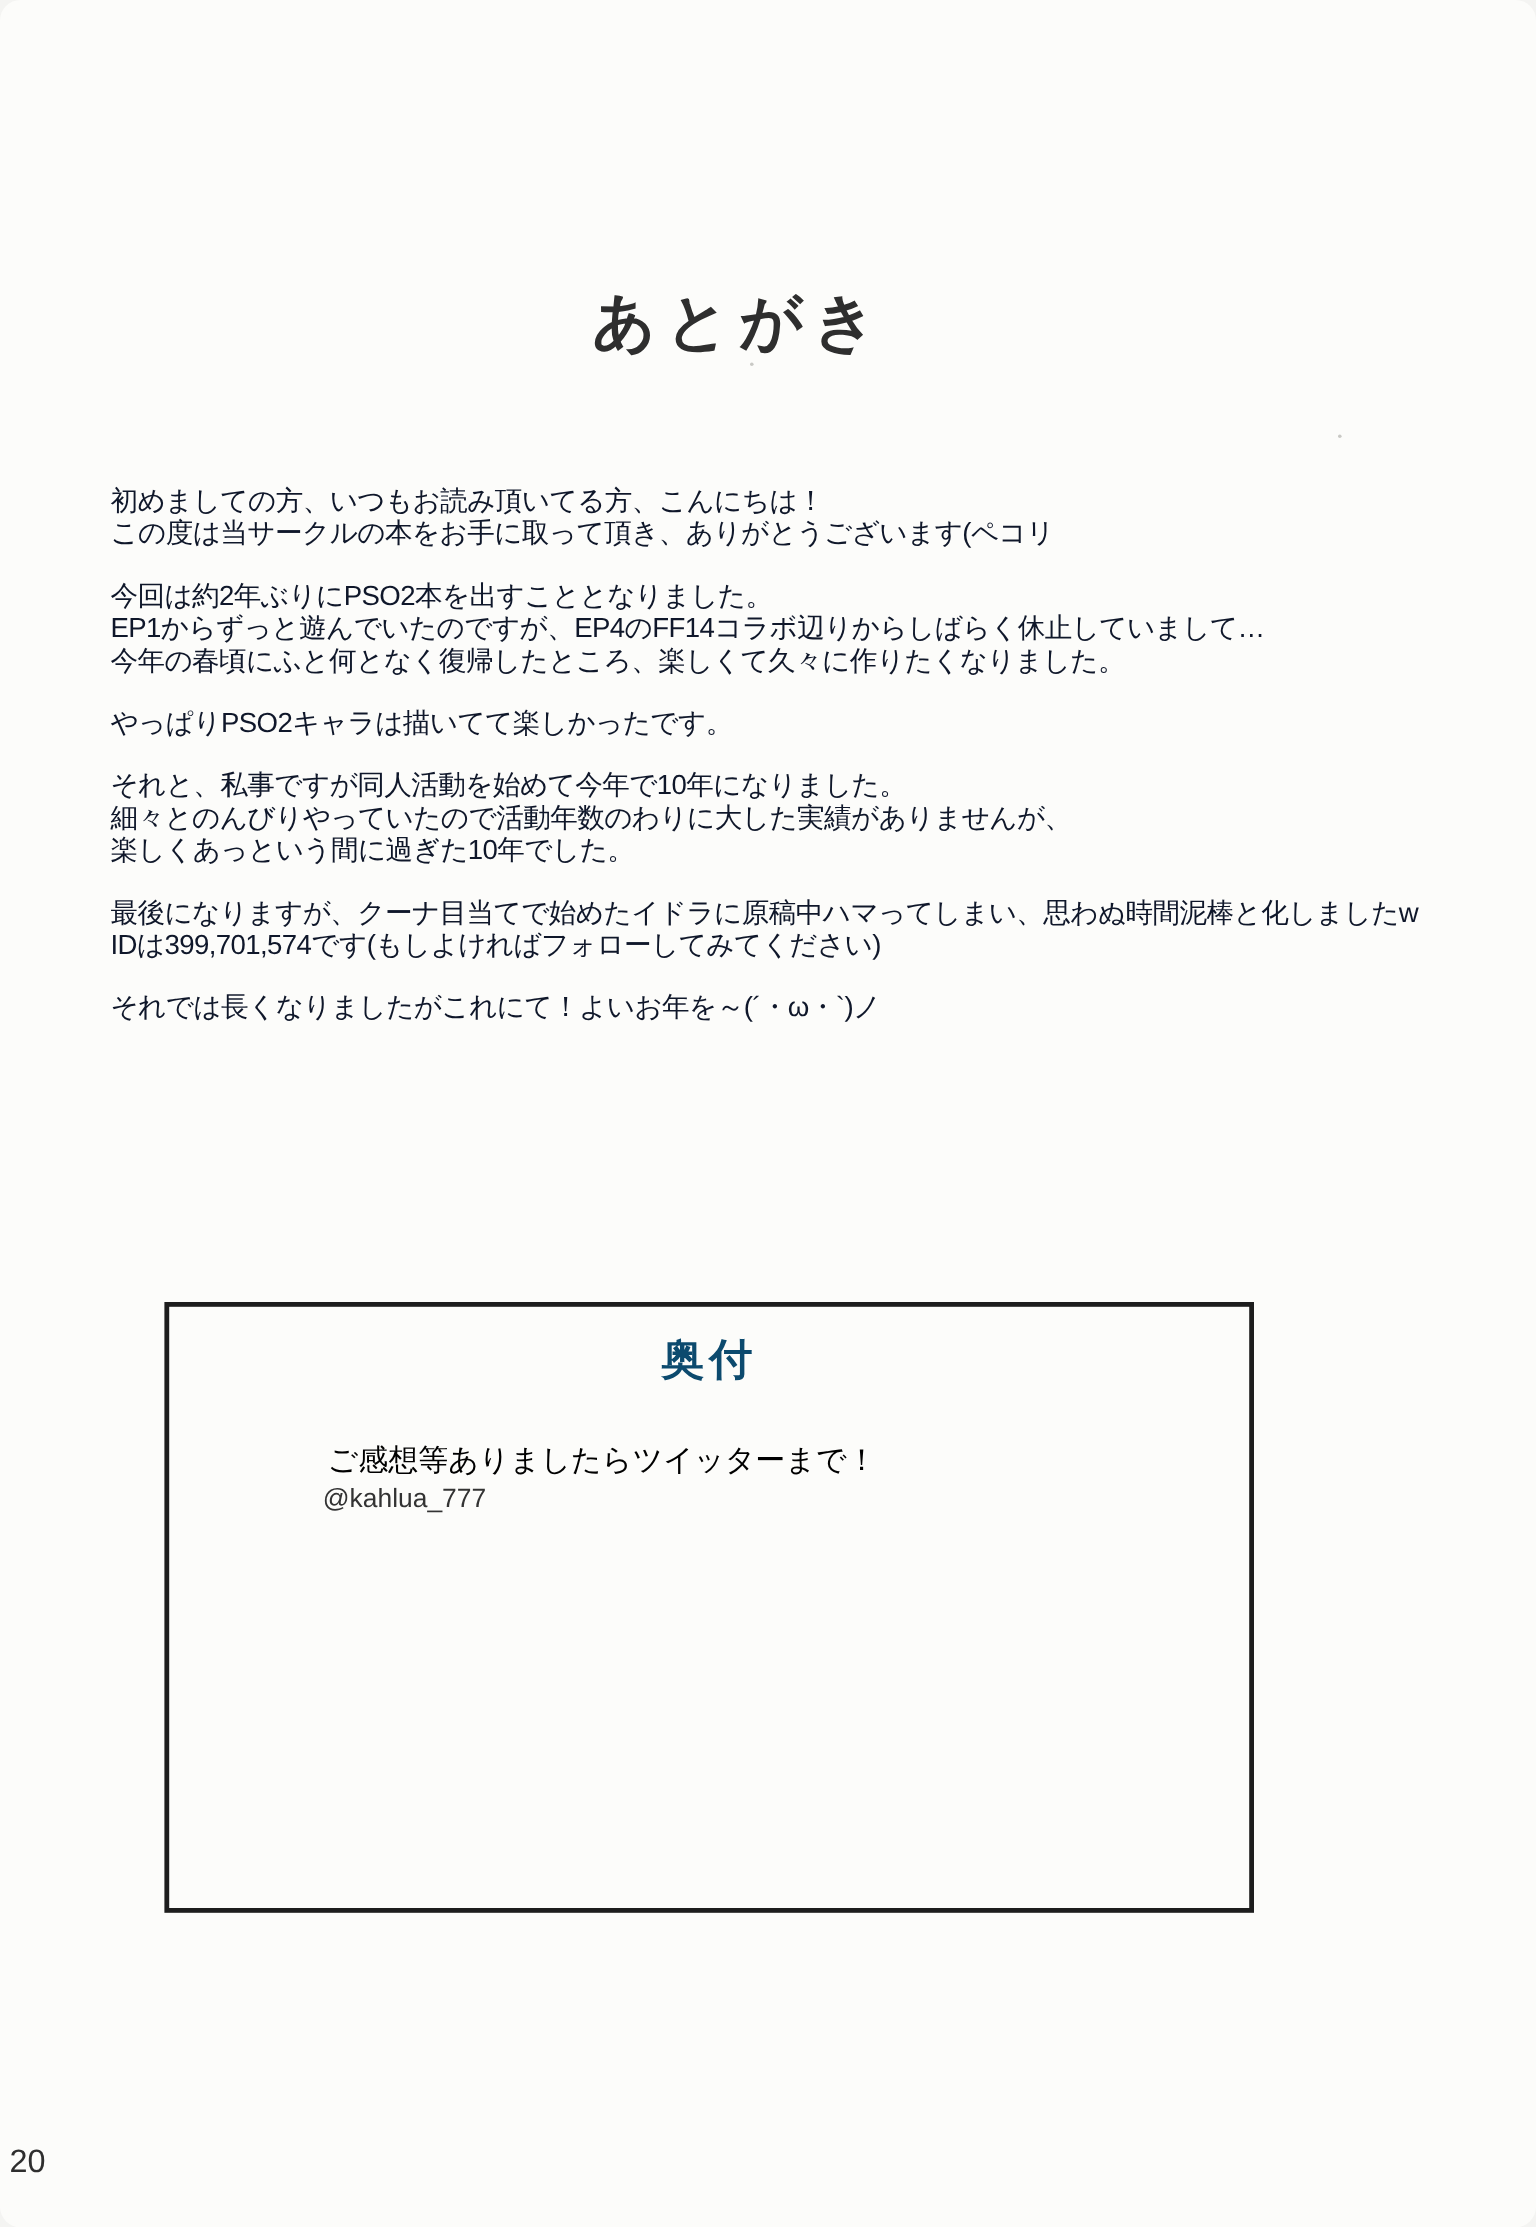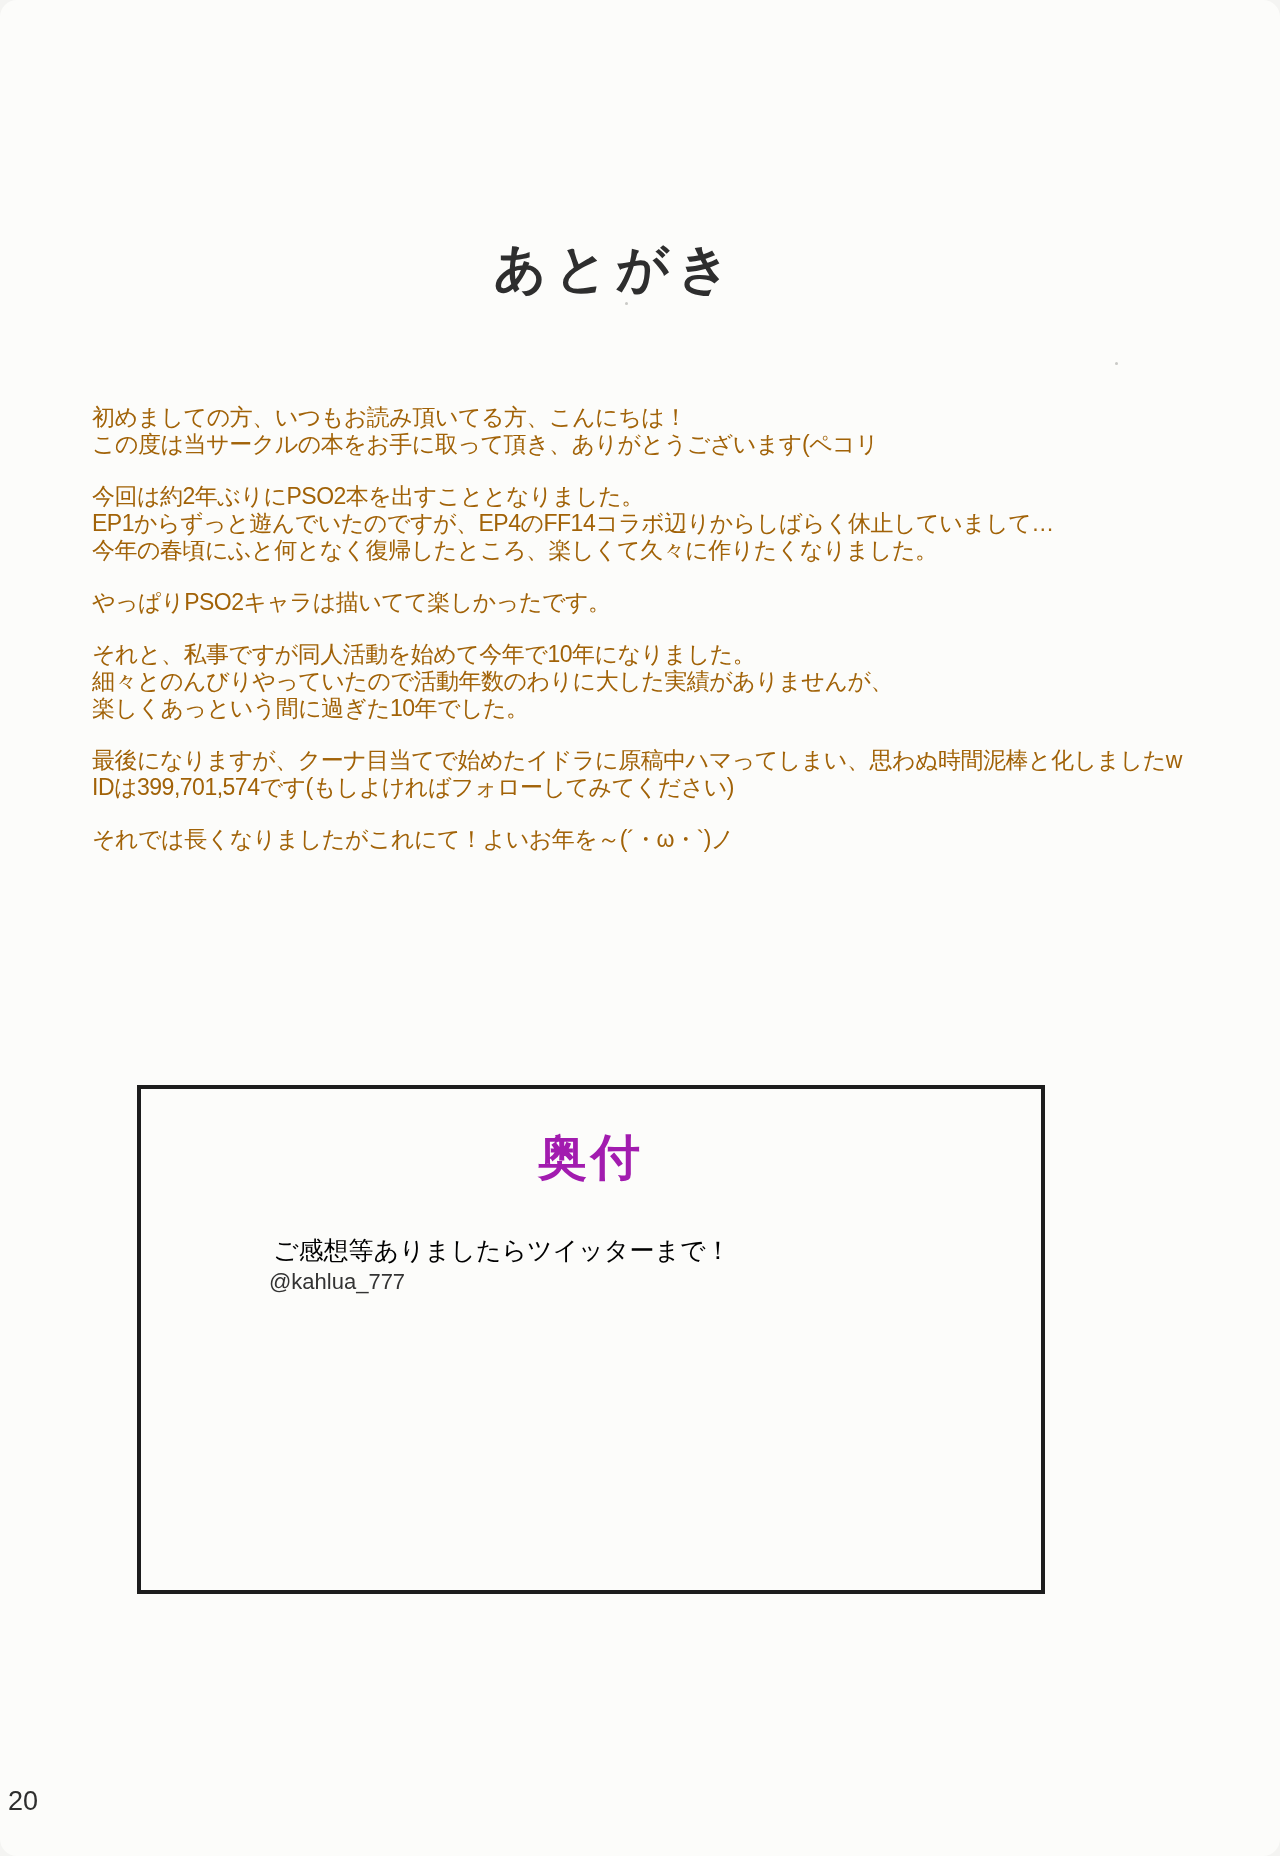--- a/index.html
+++ b/index.html
@@ -25,46 +25,46 @@
     font-family: "Liberation Serif", "DejaVu Serif", serif;
     font-size: 52px;
     font-weight: 600;
     letter-spacing: 8px;
     color: #2e2e2e;
   }
   
   .afterword {
     position: absolute;
     top: 404px; left: 92px;
-    color: #a16207;
+    color: #0f172a;
     font-size: 23px;
     line-height: 27px;
     letter-spacing: -0.5px;
     font-weight: 500;
   }
   .para { margin: 0 0 25px 0; }
   .para:last-child { margin-bottom: 0; }
   .line { display: block; white-space: nowrap; }
   
   .colophon {
     position: absolute;
     top: 1085px; left: 137px;
     width: 908px; height: 509px;
     border: 4px solid #1d1d1d;
     box-sizing: border-box;
     background: #fcfcfa;
   }
   .colophon-title {
-    margin: 36px 0 0 0;
+    margin: 20px 0 0 0;
     text-align: center;
     font-family: "Liberation Serif", "DejaVu Serif", serif;
-    font-size: 49px;
+    font-size: 36px;
     font-weight: 600;
     letter-spacing: 4px;
-    color: #a21caf;
+    color: #0c4a6e;
   }
   .colophon-rows { margin: 42px 0 0 140px; }
   .crow {
     font-family: "Liberation Serif", "DejaVu Serif", serif;
     font-size: 27px;
     line-height: 27px;
     margin-bottom: 31px;
     white-space: nowrap;
     color: #242424;
   }

